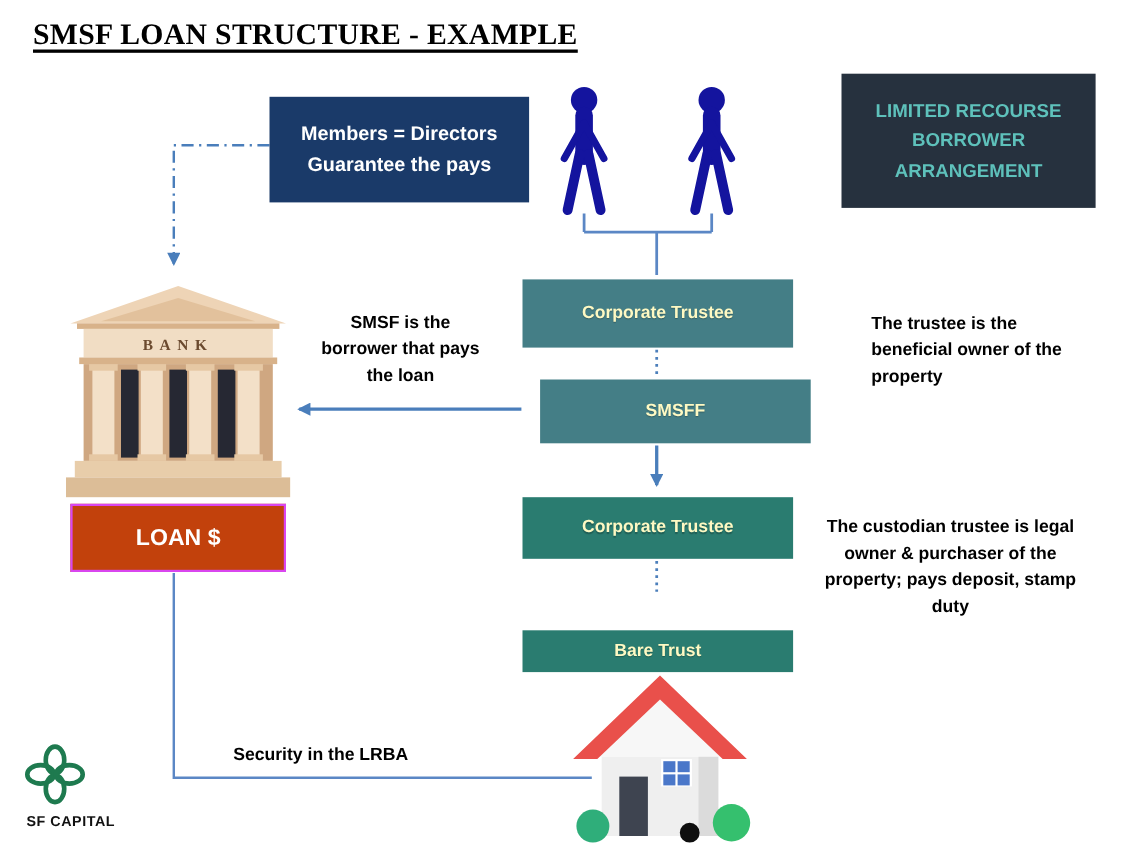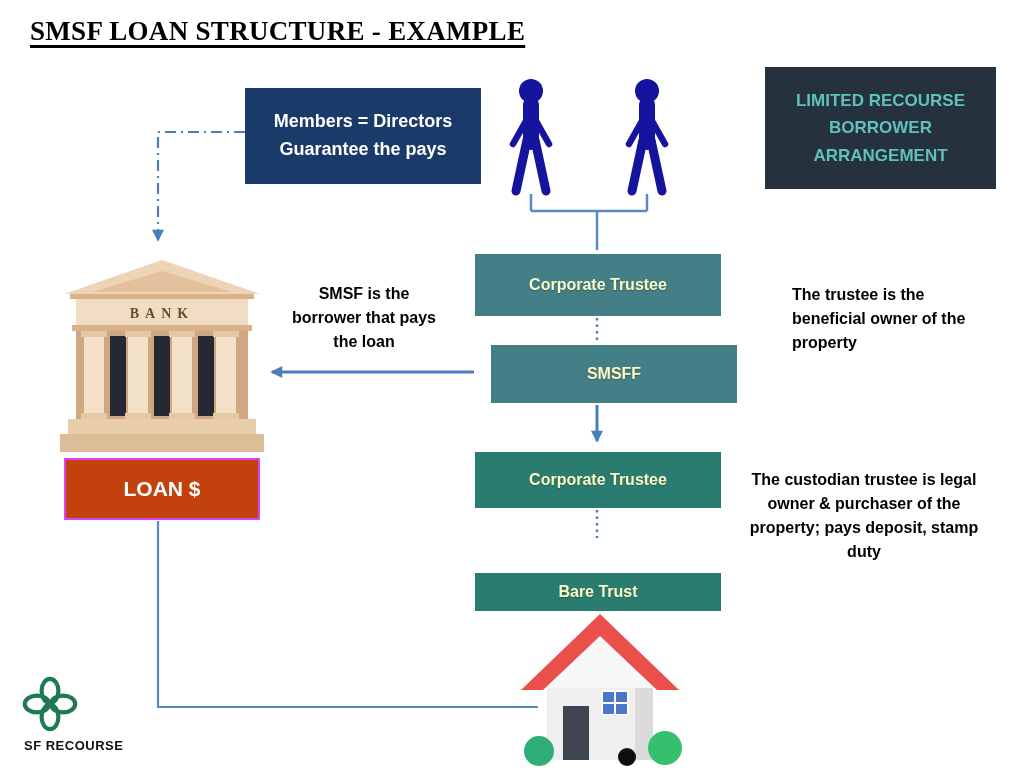--- a/index.html
+++ b/index.html
@@ -159,26 +159,27 @@
       <rect x="101" y="94" width="11" height="10" fill="#4A77C9"></rect>
     </g>
     <circle cx="24" cy="141" r="15" fill="#2FAE7A"></circle>
     <circle cx="150" cy="138" r="17" fill="#35C06E"></circle>
     <circle cx="112" cy="147" r="9" fill="#0E0E0E"></circle>
   </svg>
 
   <div class="annotation ann-borrower">SMSF is the borrower that pays the loan</div>
   <div class="annotation ann-beneficial">The trustee is the beneficial owner of the property</div>
   <div class="annotation ann-custodian">The custodian trustee is legal owner &amp; purchaser of the property; pays deposit, stamp duty</div>
+  <div class="annotation ann-security">Security in the LRBA</div>
 
   <div class="logo-wrap">
     <svg width="56" height="56" viewBox="0 0 60 60">
       <g fill="none" stroke="#1E7A4F" stroke-width="4.5">
         <ellipse cx="30" cy="16" rx="9" ry="13"></ellipse>
         <ellipse cx="30" cy="44" rx="9" ry="13"></ellipse>
         <ellipse cx="16" cy="30" rx="13" ry="9"></ellipse>
         <ellipse cx="44" cy="30" rx="13" ry="9"></ellipse>
       </g>
     </svg>
-    <div class="logo-label">SF RECOURSE</div>
+    <div class="logo-label">SF CAPITAL</div>
   </div>
 
 </div>
 
 </body></html>

